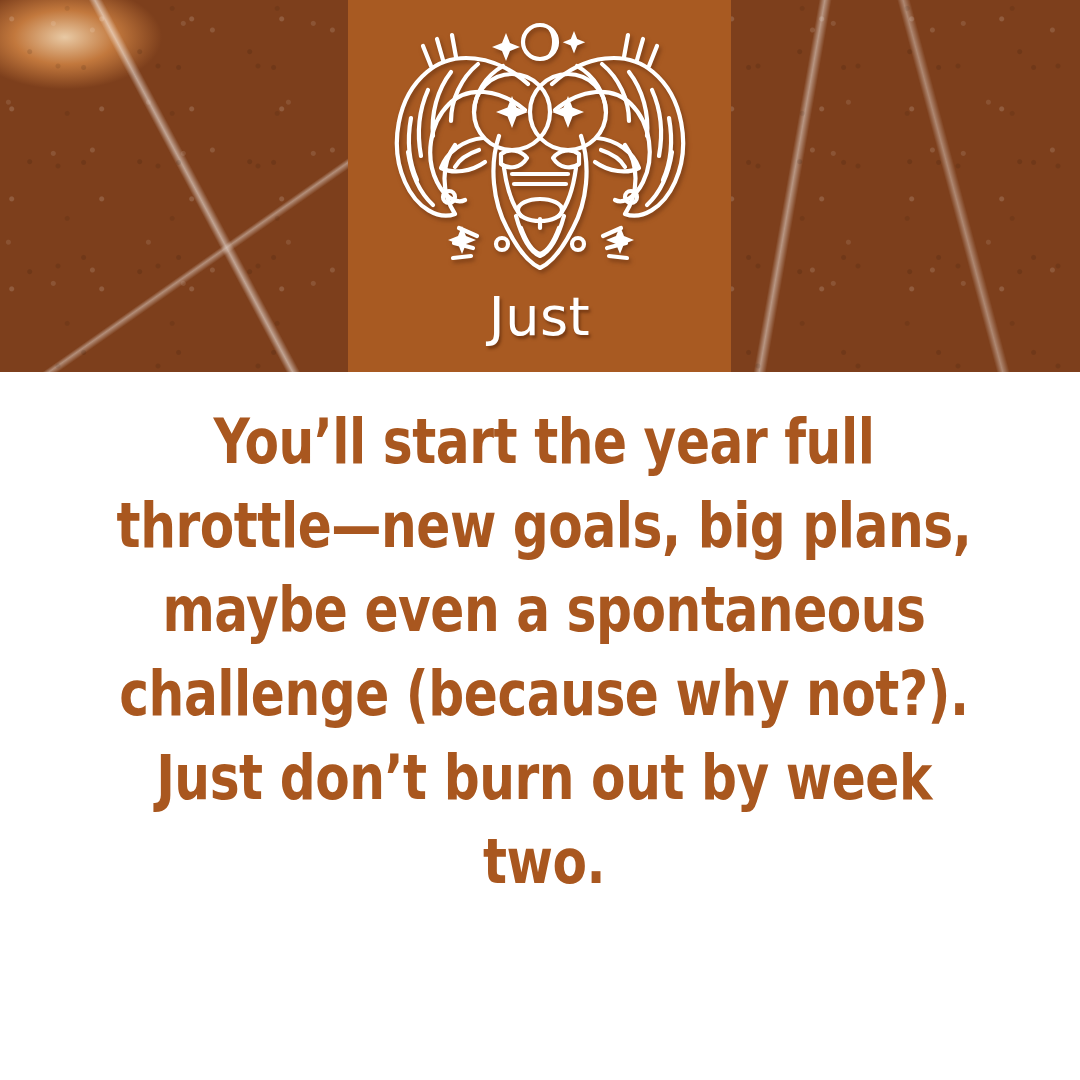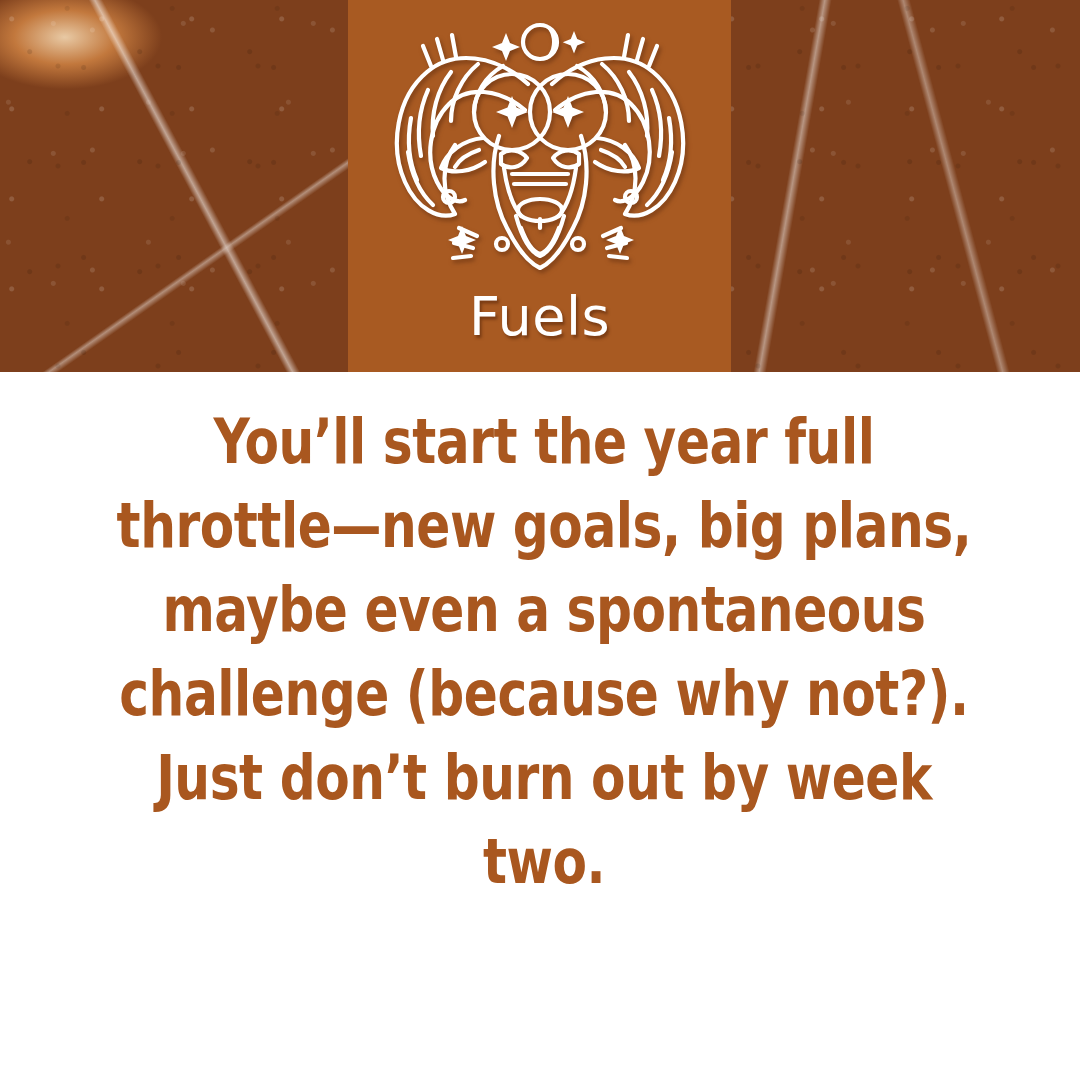--- a/index.html
+++ b/index.html
@@ -257,21 +257,21 @@
         <circle cx="74" cy="191" r="6"></circle>
         <circle cx="256" cy="191" r="6"></circle>
         <circle cx="127" cy="238" r="6"></circle>
         <circle cx="203" cy="238" r="6"></circle>
 
         <path d="M88 218 l4 10 10 4 -10 4 -4 10 -4 -10 -10 -4 10 -4z" fill="#ffffff" stroke="none" transform="translate(-1,2)"></path>
         <path d="M245 220 l4 10 10 4 -10 4 -4 10 -4 -10 -10 -4 10 -4z" fill="#ffffff" stroke="none"></path>
       </svg>
     </div>
 
-    <div id="sign-name">Fuels</div>
+    <div id="sign-name">Just</div>
   </div>
 
   <div id="copy">
 
     <div id="horoscope" class="para">You’ll start the year full throttle—new goals, big plans, maybe even a spontaneous challenge (because why not?). Just don’t burn out by week two.</div>
 
 
   </div>
 </div>
 

